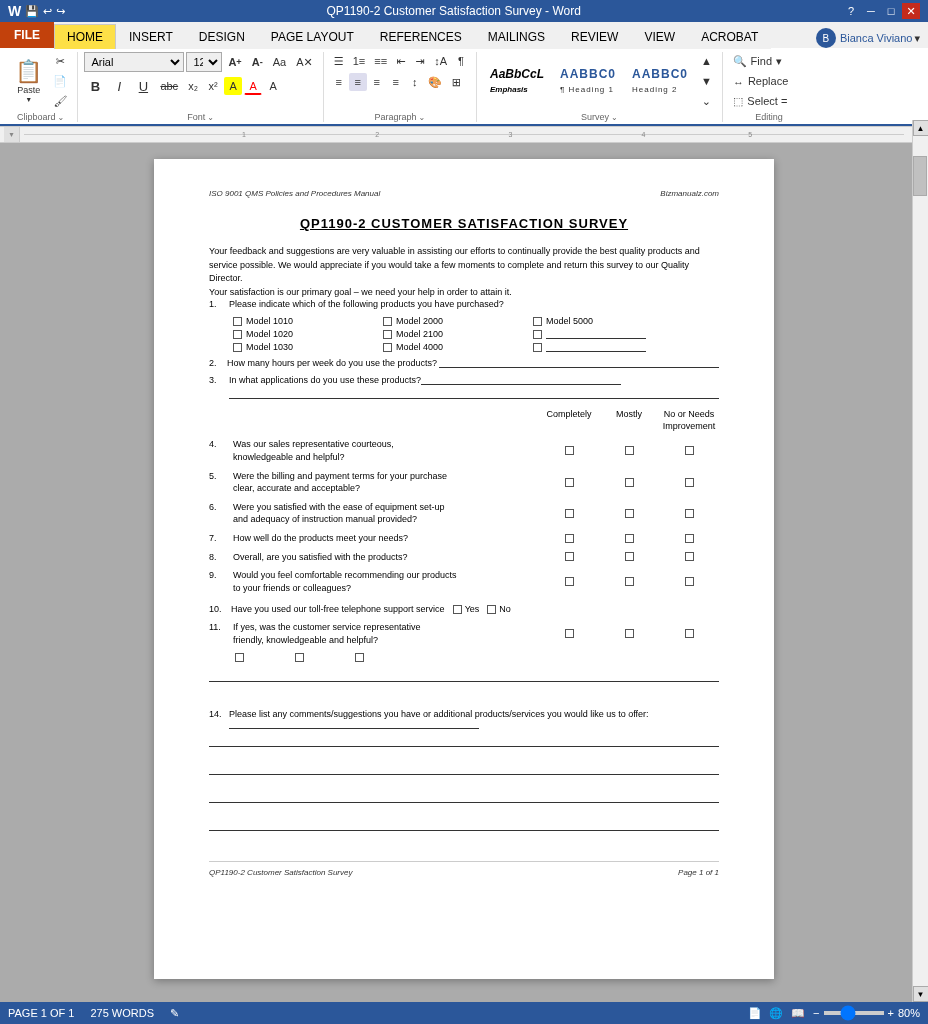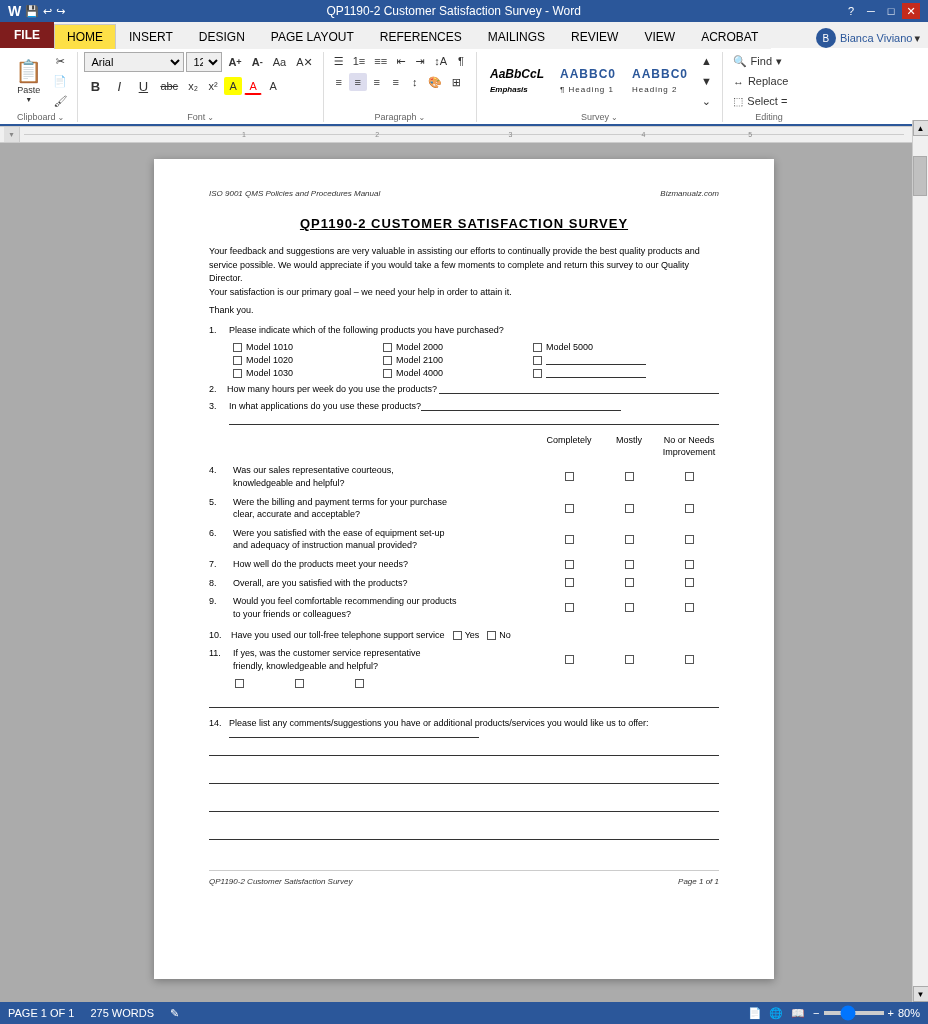--- a/index.html
+++ b/index.html
@@ -24,21 +24,21 @@
       font-size: 11px; cursor: pointer;
     }
     .title-bar-left { display: flex; align-items: center; gap: 4px; }
 
     
     .ribbon { background: #f0f0f0; border-bottom: 1px solid #ccc; }
     
     
     .file-tab {
       display: inline-block;
-      background: #7f1d1d;
+      background: #c2410c;
       color: white;
       padding: 6px 14px;
       font-size: 12px;
       font-weight: bold;
       cursor: pointer;
     }
     
     
     .ribbon-tabs {
       background: #f0f0f0;
@@ -573,21 +573,20 @@
     </div>
 
     <div class="page-title">QP1190-2 CUSTOMER SATISFACTION SURVEY</div>
 
     <div class="intro-text">
       Your feedback and suggestions are very valuable in assisting our efforts to continually provide the best
       quality products and service possible.  We would appreciate if you would take a few moments to
       complete and return this survey to our Quality Director.<br>
       Your satisfaction is our primary goal – we need your help in order to attain it.
     </div>
-    <div class="thank-you">Thank you.</div>
 
     <div class="question">
       <span class="q-num">1.</span>
       <div class="q-text">Please indicate which of the following products you have purchased?</div>
     </div>
     <div class="checkbox-grid">
       <div class="checkbox-row">
         <div class="checkbox-item">
           <span class="cb"></span>
           <span>Model 1010</span>
@@ -808,21 +807,21 @@
             <span class="cb"></span>
           </div>
       </div>
     </div>
 
 
     <div style="margin: 10px 0;">
       <div class="fill-line-full"></div>
     </div>
 
-    <div style="margin-top:10px;">
+    <div style="margin-top:27px;">
       <div class="question">
         <span class="q-num">14.</span>
         <div class="q-text">
           Please list any comments/suggestions you have or additional products/services you would like us to
           offer:<span class="fill-line" style="width:250px;"></span>
         </div>
       </div>
       <div style="margin-top:8px;">
         <div class="fill-line-full"></div>
         <div class="fill-line-full" style="margin-top:18px;"></div>

